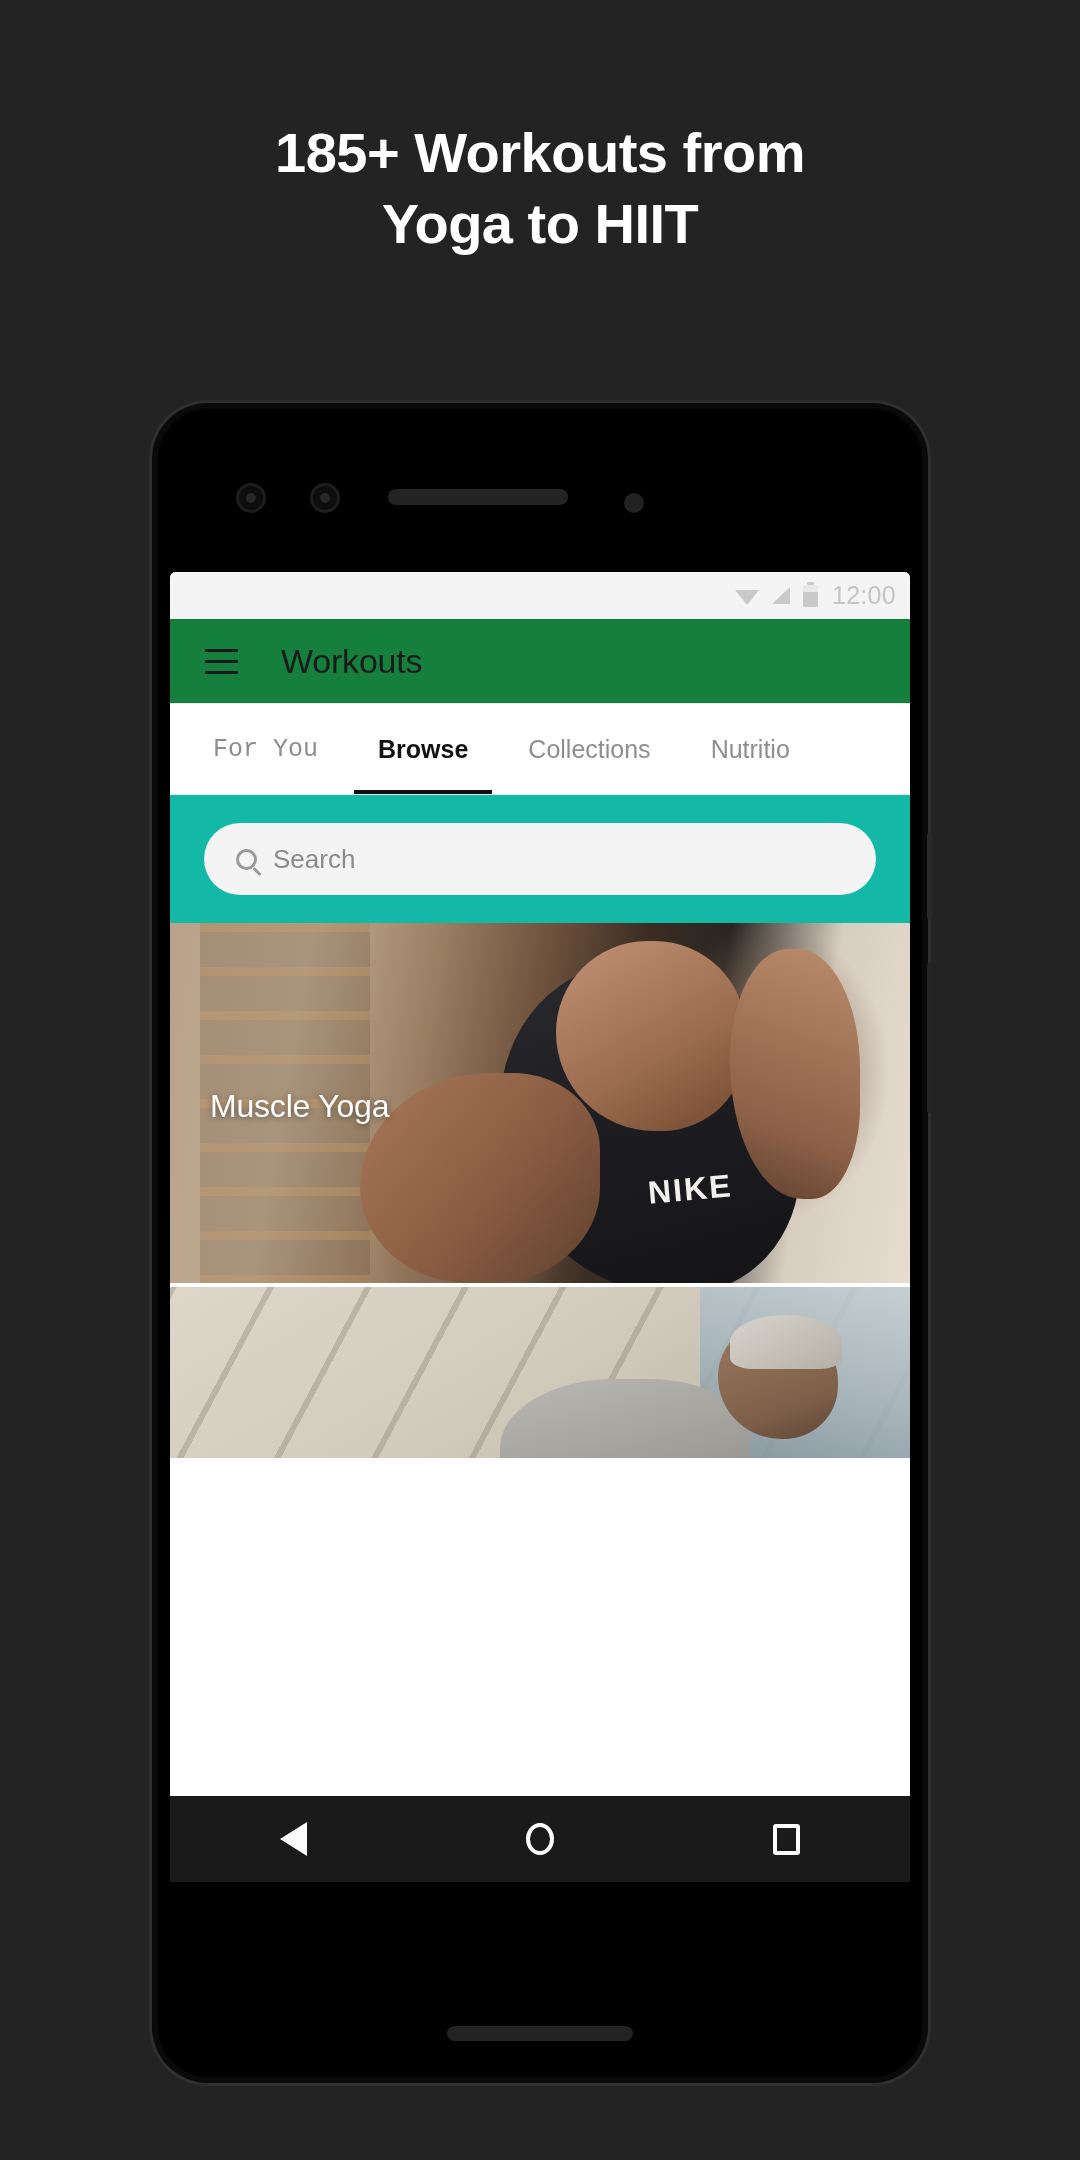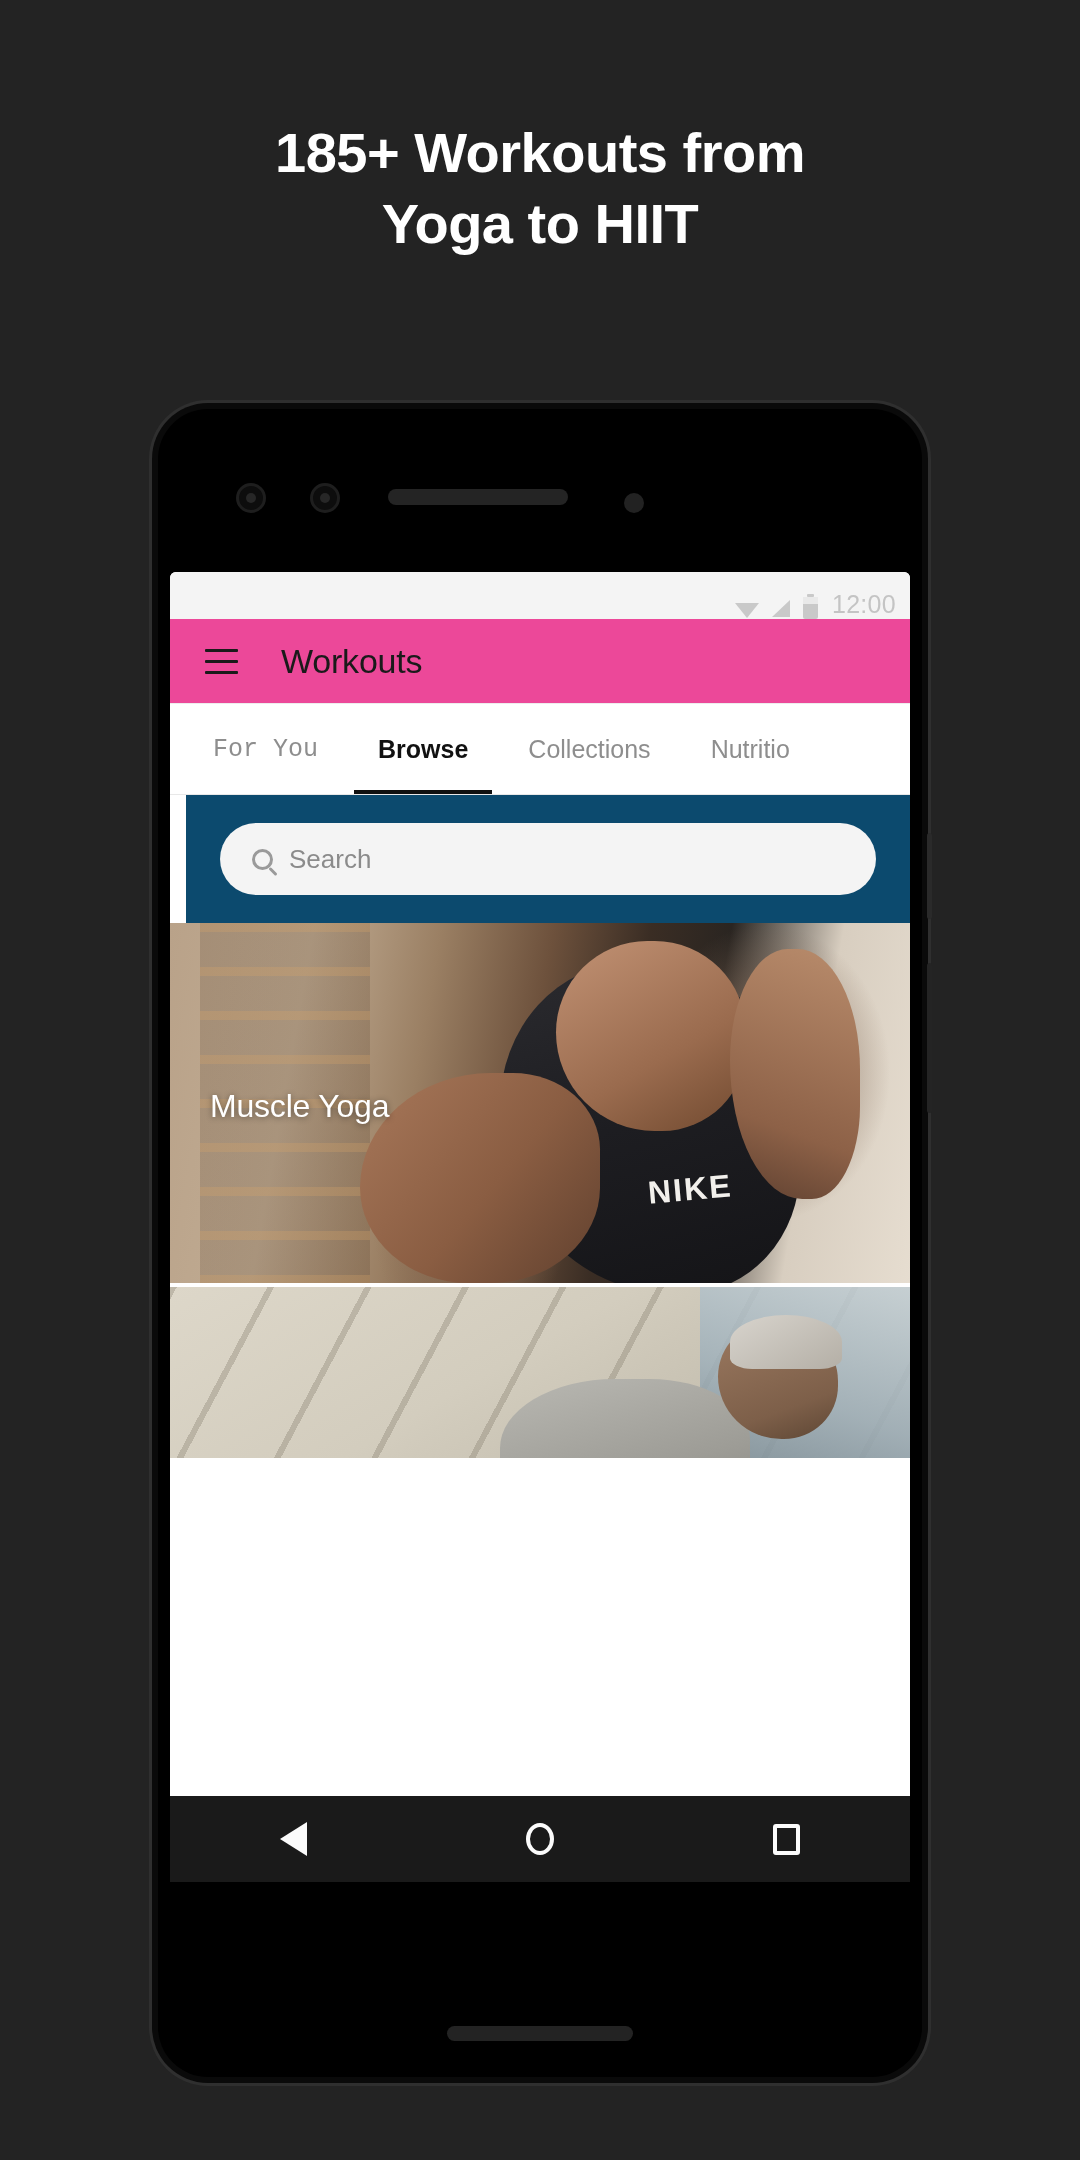--- a/index.html
+++ b/index.html
@@ -136,21 +136,21 @@
     border-radius: 6px 6px 0 0;
     overflow: hidden;
   }
 
   
   .statusbar {
     position: relative;
     height: 47px;
     background: #f4f4f4;
     display: flex;
-    align-items: flex-end;
+    align-items: center;
     justify-content: flex-end;
     padding-right: 14px;
     gap: 11px;
   }
   .si-wifi {
     width: 24px; height: 20px;
     position: relative;
   }
   .si-wifi::after {
     content: "";
@@ -197,21 +197,21 @@
   .clock {
     font-size: 25px;
     color: #c4c4c4;
     letter-spacing: 0.3px;
     margin-left: 3px;
   }
 
   
   .appbar {
     height: 85px;
-    background: #ec4899;
+    background: #15803d;
     display: flex;
     align-items: center;
     padding-left: 35px;
     border-bottom: 1px solid #ededed;
   }
   .hamburger {
     width: 33px;
     display: flex;
     flex-direction: column;
     gap: 8px;
@@ -260,25 +260,24 @@
     position: absolute;
     left: 6px; right: 6px;
     bottom: 0;
     height: 5px;
     background: #111111;
   }
 
   
   .search-wrap {
     height: 128px;
-    background: #0c4a6e;
+    background: #14b8a6;
     display: flex;
     align-items: center;
     padding: 0 34px;
-    margin-left: 16px;
   }
   .search-box {
     flex: 1;
     height: 72px;
     background: #f4f4f4;
     border-radius: 36px;
     display: flex;
     align-items: center;
     padding-left: 32px;
     gap: 16px;

